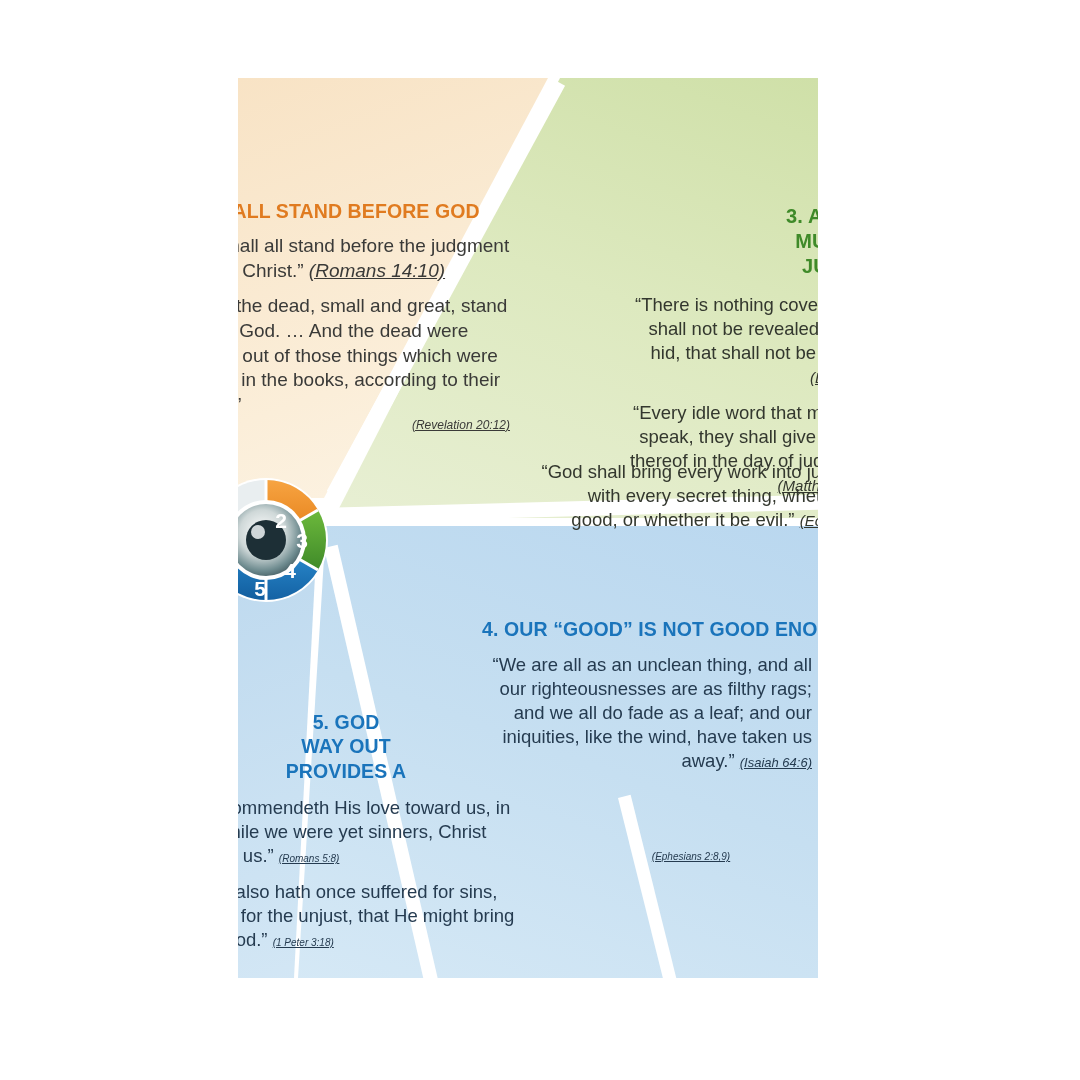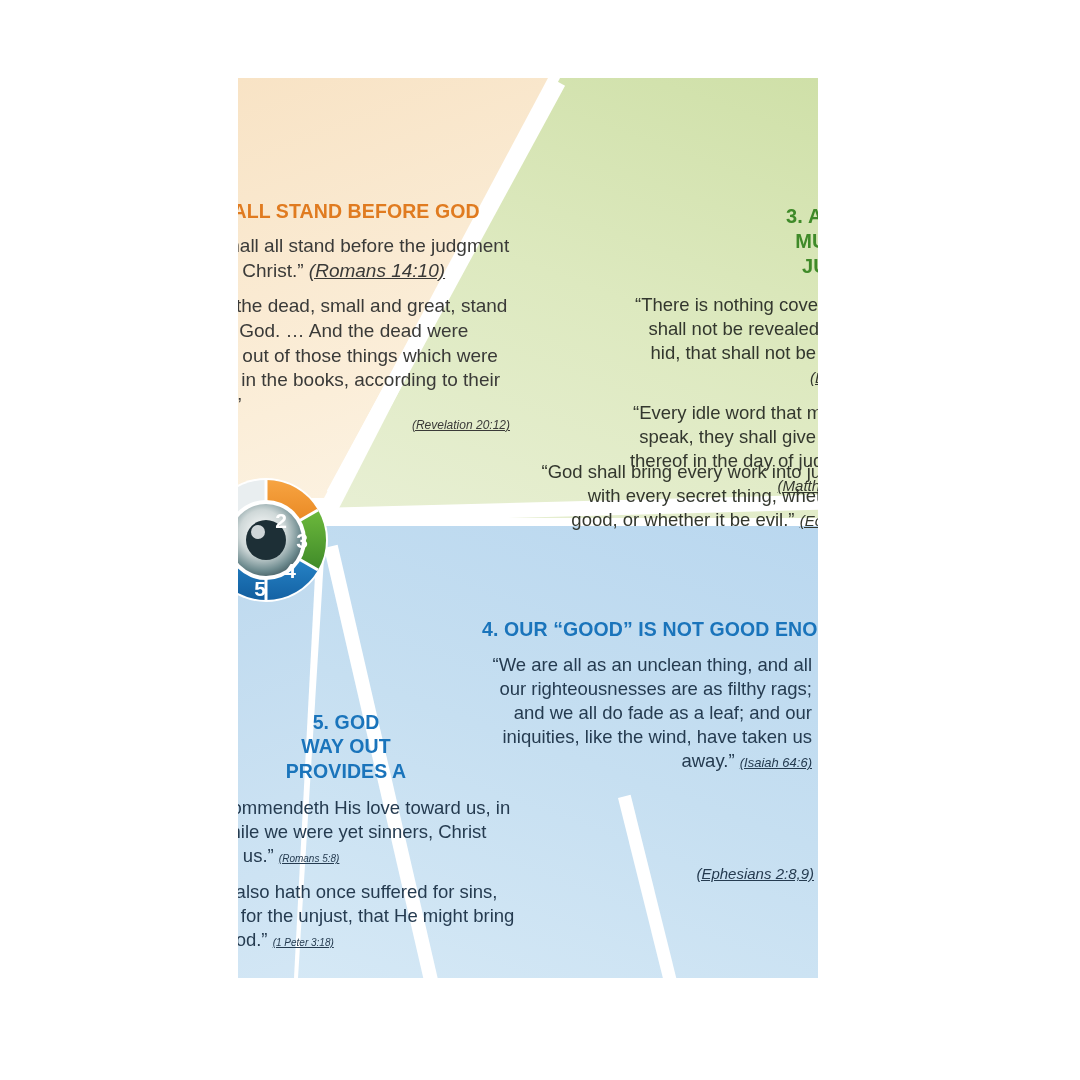--- a/index.html
+++ b/index.html
@@ -155,21 +155,21 @@
   #t4 .verse { font-size: 18.5px; margin-bottom: 12px; }
   #t4 .ref { font-size: 13px; }
 
   #t4b {
     left: 330px; top: 770px; width: 246px;
     text-align: right;
     color: #253b50;
     font-size: 18.5px;
     line-height: 1.30;
   }
-  #t4b .ref { font-size: 15px; display: block; margin-top: 16px; }
+  #t4b .ref { font-size: 10px; display: block; margin-top: 2px; text-align: center; }
 
   
   #t5 {
     left: -62px; top: 620px; width: 340px;
     text-align: left;
     color: #253b50;
     margin-top: 12px;
   }
   #t5 .heading {
     color: #1a74bb;

